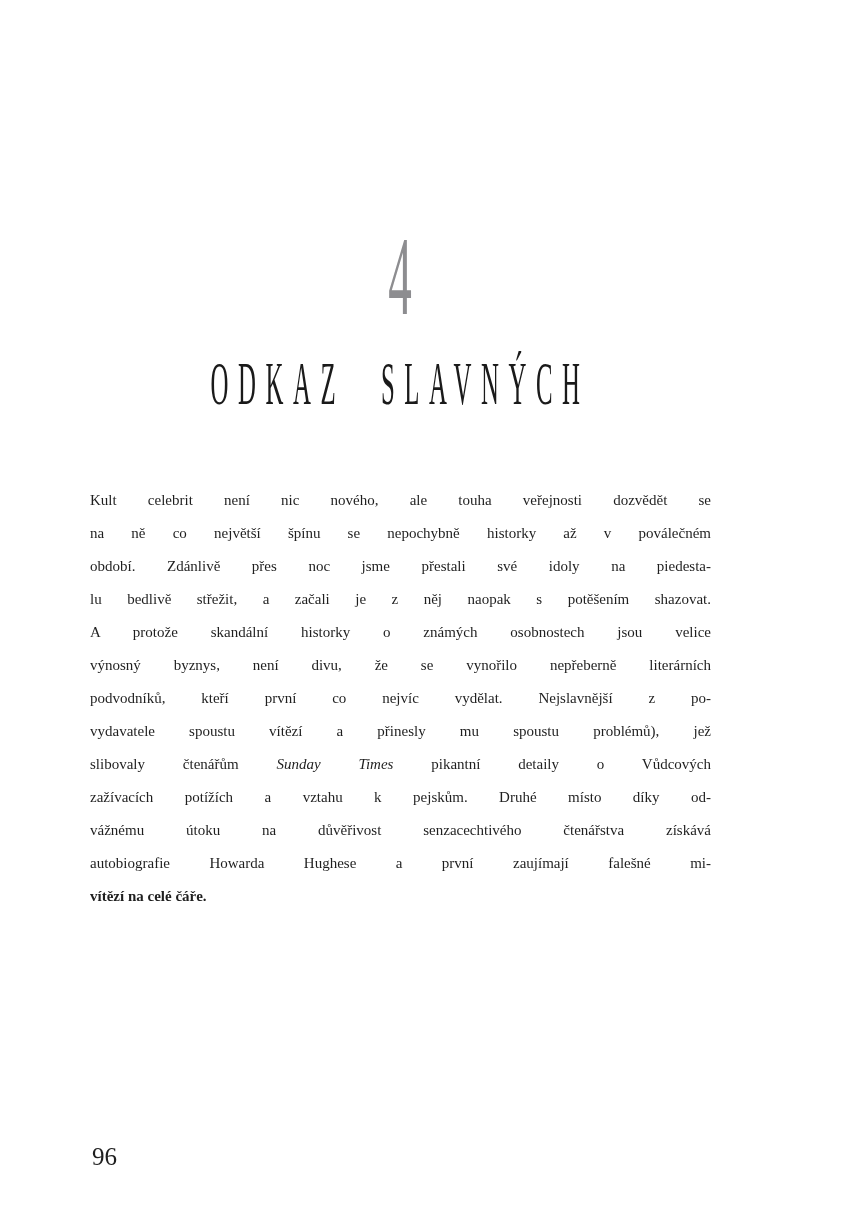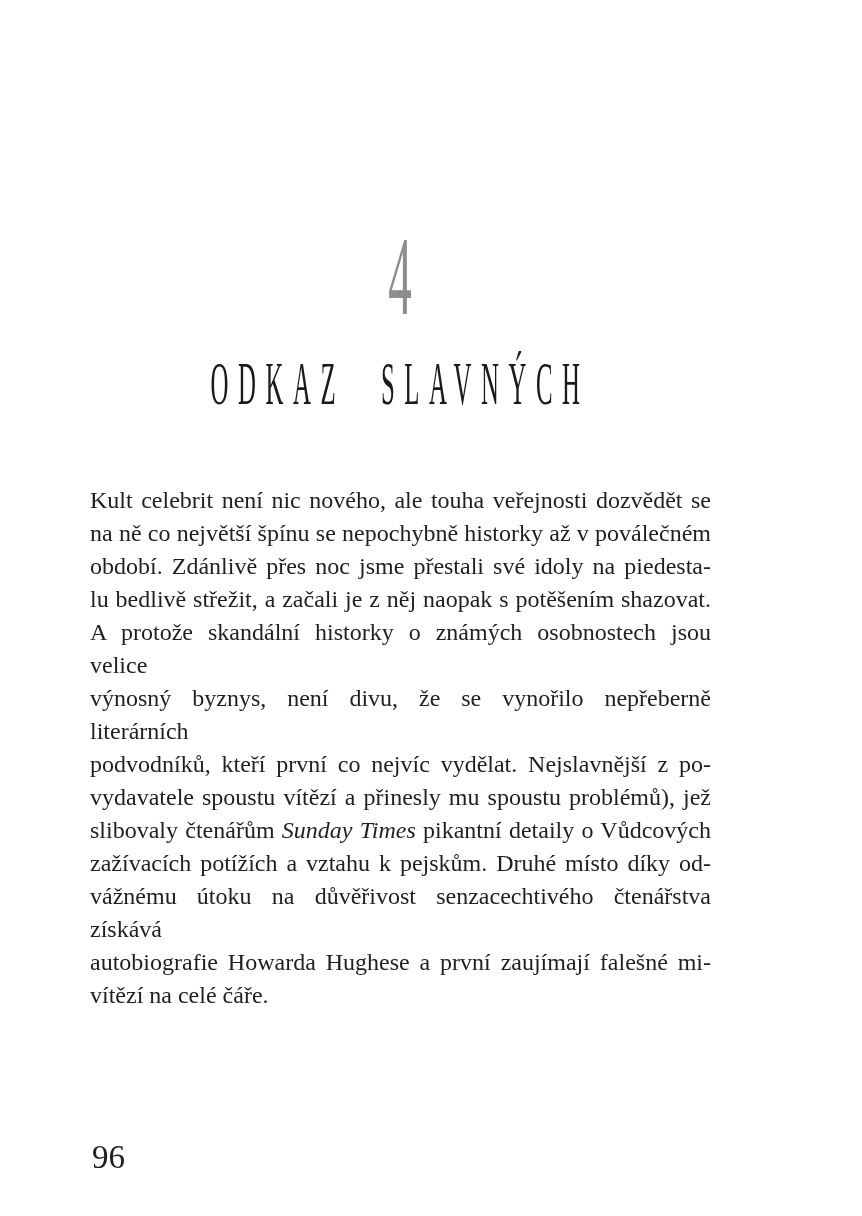--- a/index.html
+++ b/index.html
@@ -38,41 +38,42 @@
     white-space: nowrap;
     letter-spacing: 24px;
     word-spacing: 50px;
     transform: translateX(-50%) scaleX(0.40);
   }
   .body-paragraph {
     position: absolute;
     left: 90px;
     top: 484px;
     width: 621px;
-    font-size: 24px;
+    font-size: 15px;
     line-height: 33px;
     color: #1f1f1f;
   }
   .line {
     text-align: justify;
     text-align-last: justify;
   }
   .line.last {
     text-align: center;
     text-align-last: left;
+    font-weight: bold;
   }
   .italic {
     font-style: italic;
     margin-top: 24px;
   }
   .page-number {
     position: absolute;
     left: 92px;
     top: 1142px;
-    font-size: 33px;
+    font-size: 25px;
     line-height: 30px;
     color: #1f1f1f;
   }
 </style>
 </head>
 <body>
 
 <div class="page">
 
   <div class="chapter-number">4</div>

